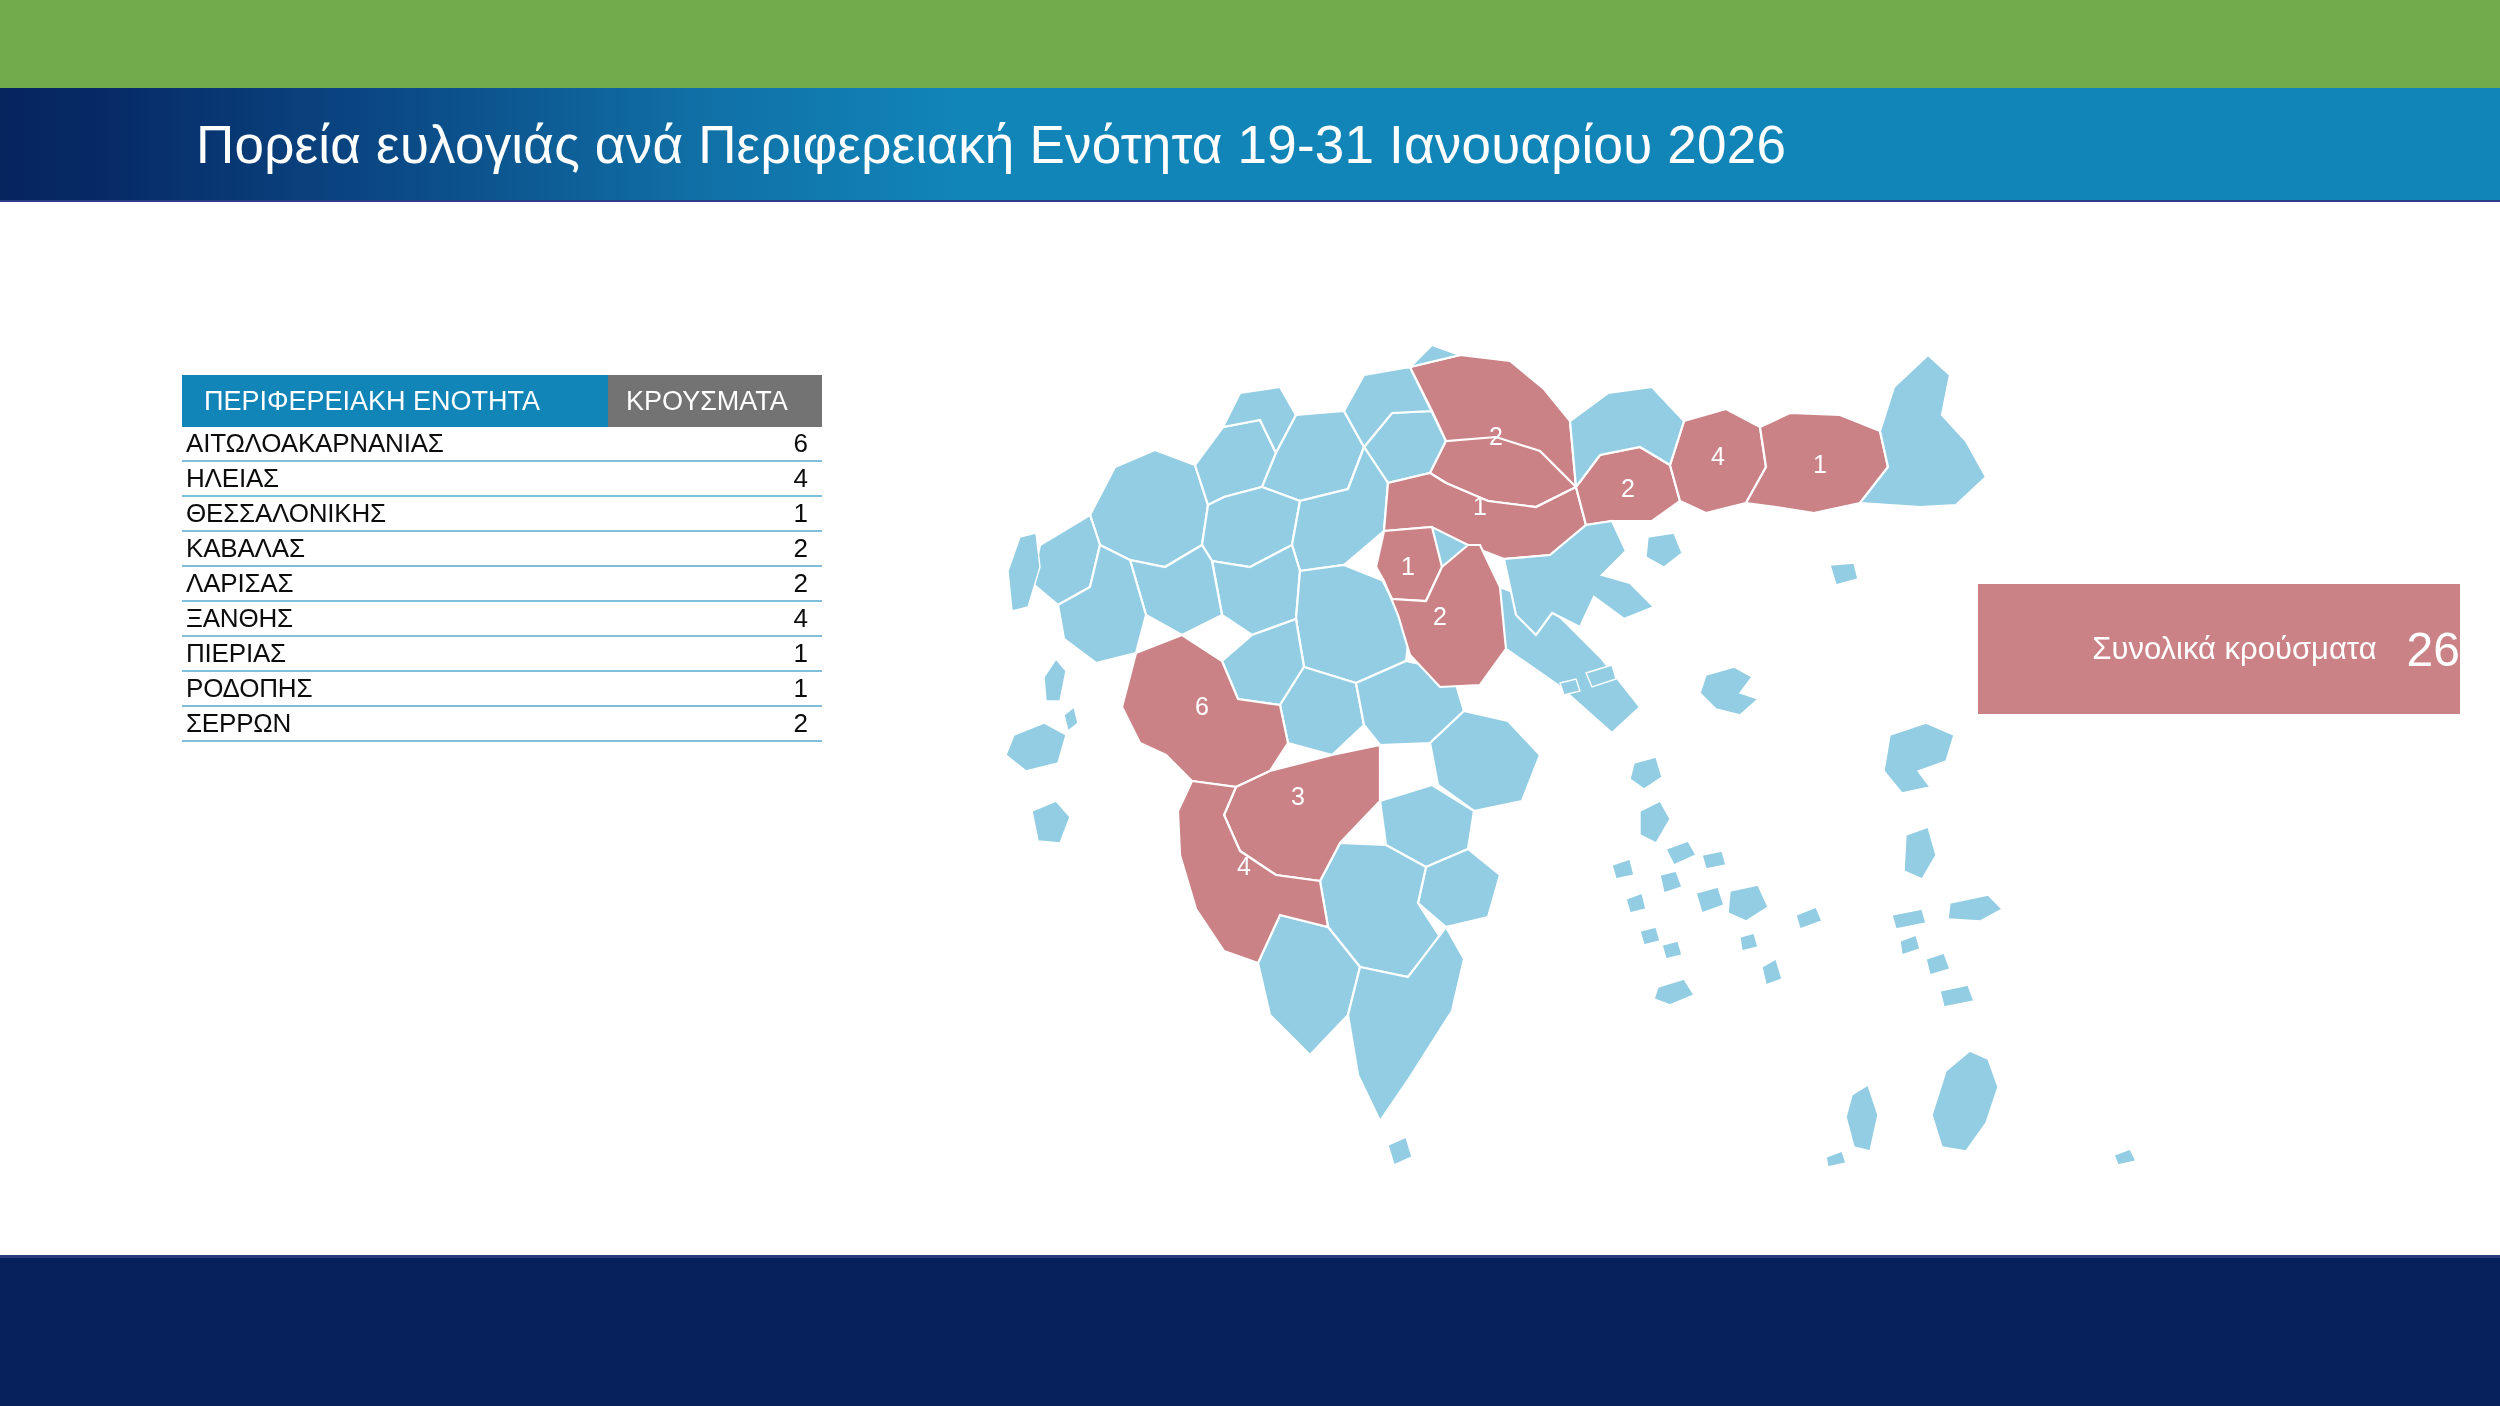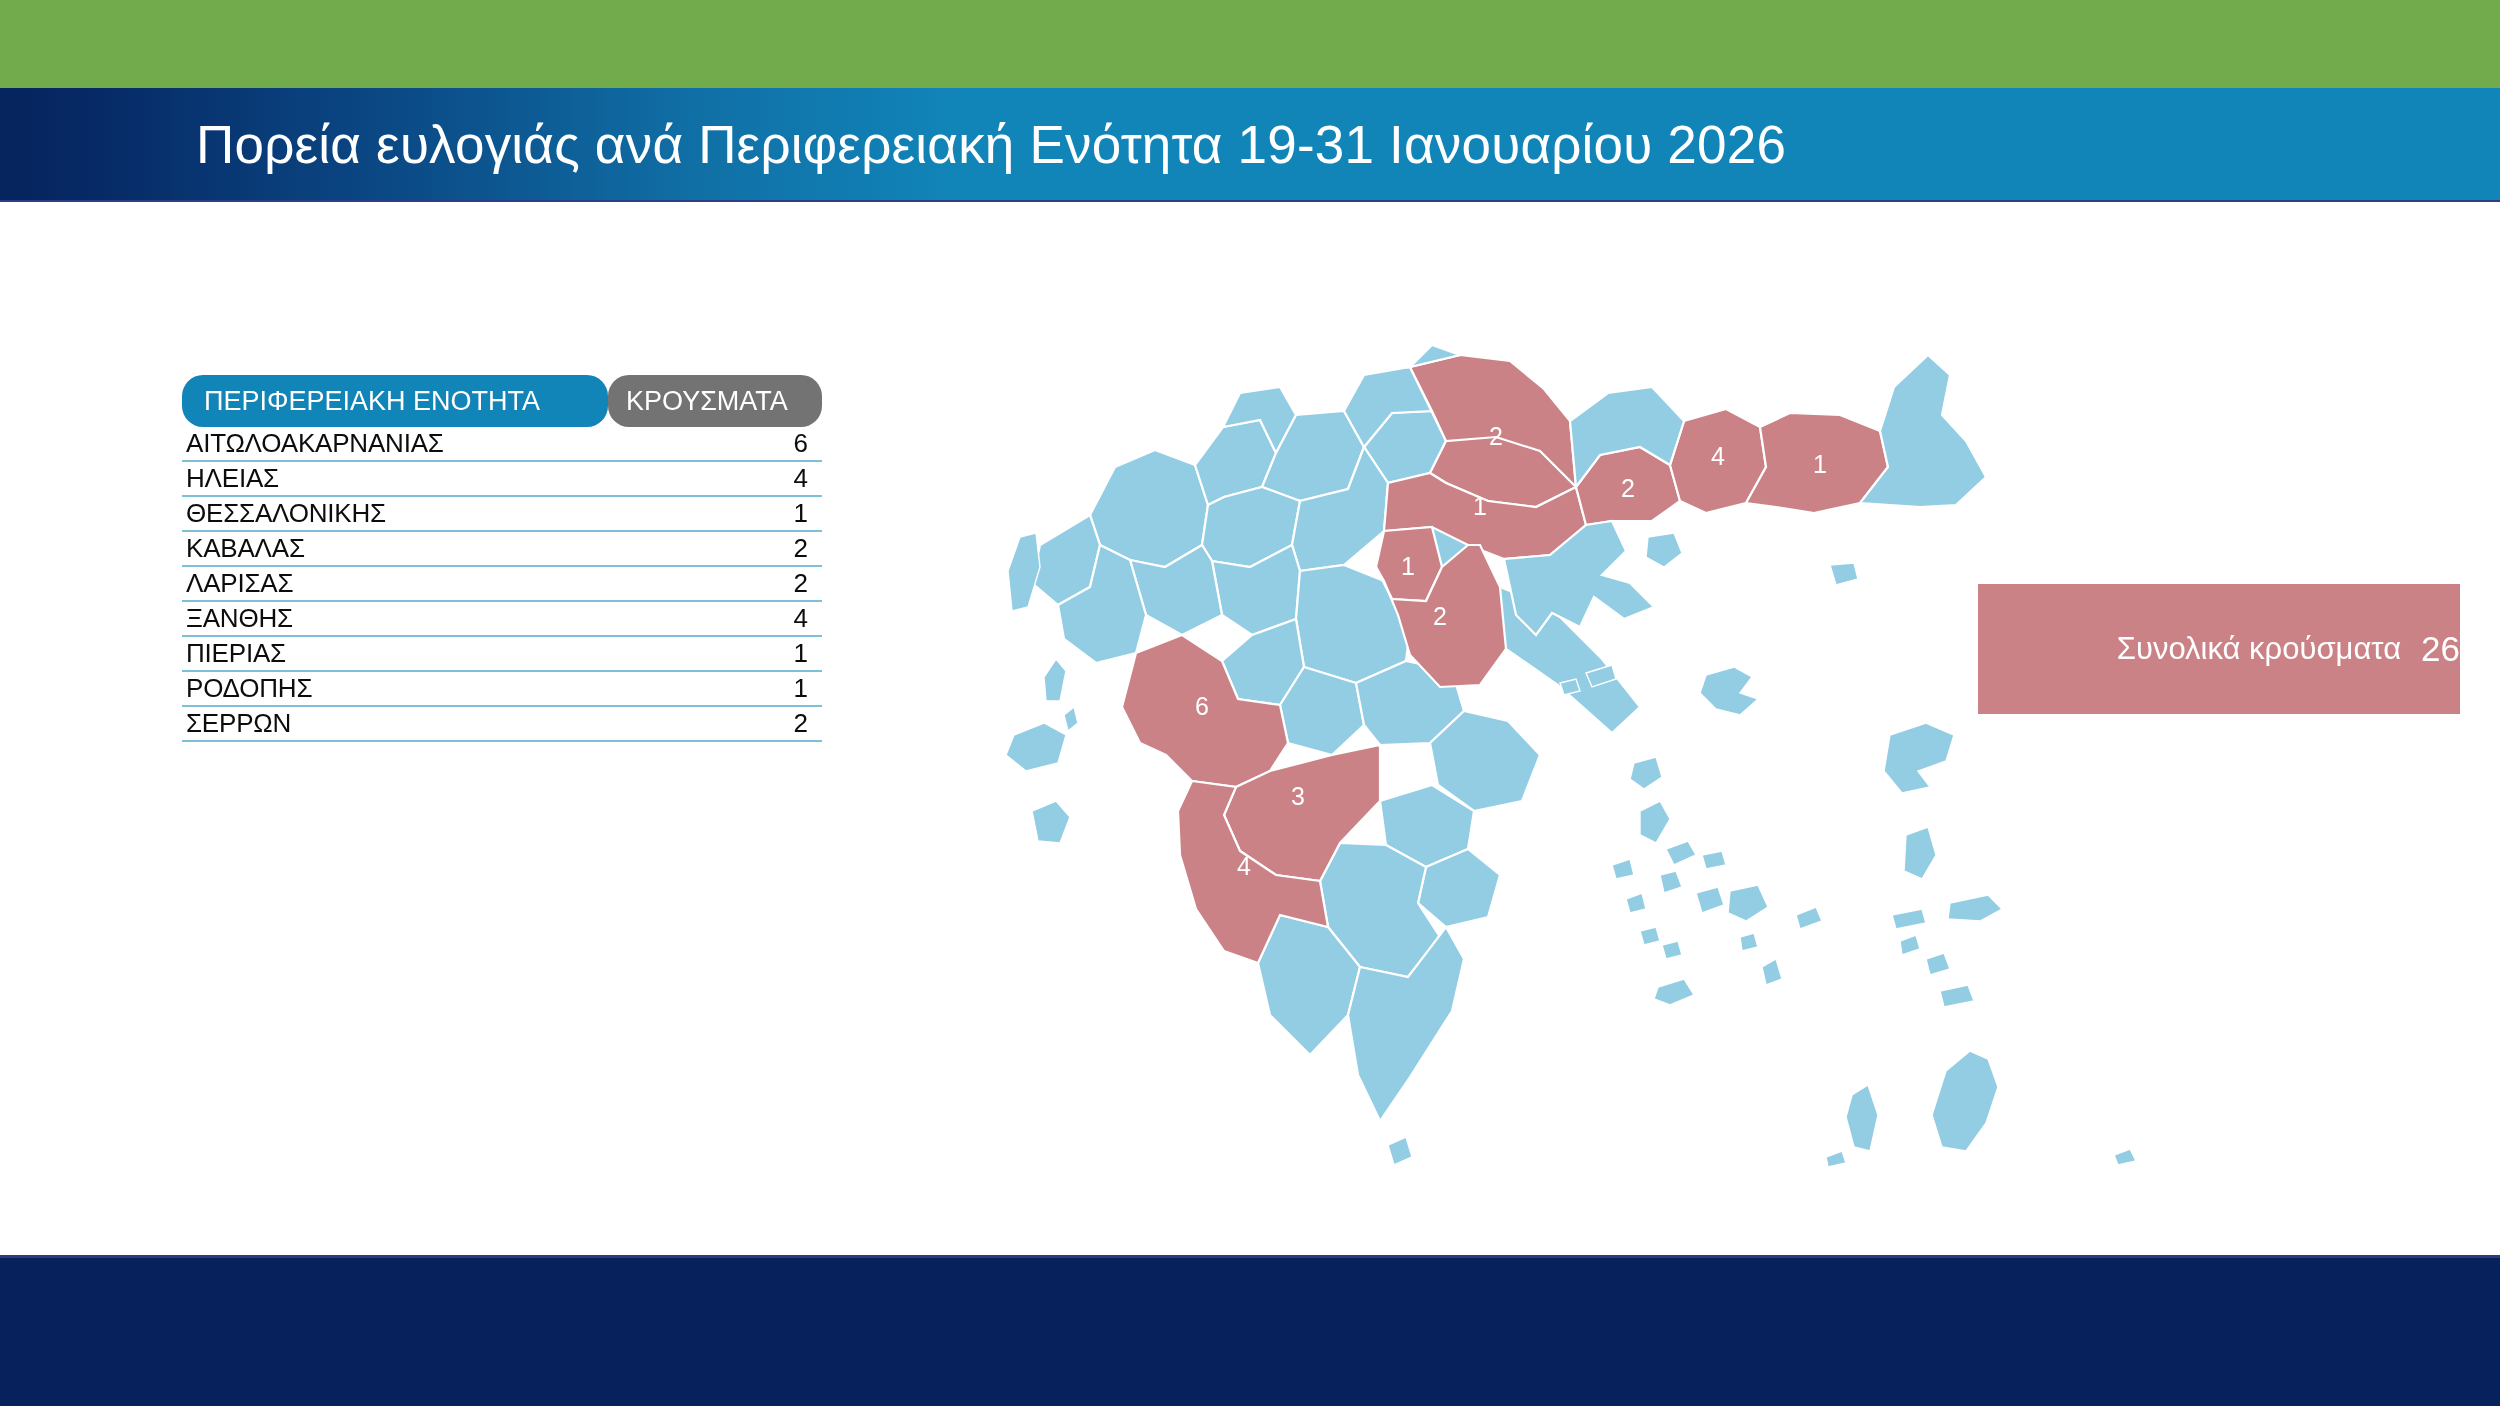--- a/index.html
+++ b/index.html
@@ -37,21 +37,20 @@
   #table col.c1{width:426px;}
   #table col.c2{width:214px;}
   #table thead th{
     height:52px;
     color:#ffffff;
     font-size:27px;
     font-weight:400;
     text-align:left;
     padding:0 0 0 22px;
     vertical-align:middle;
-    border-radius:21px;
   }
   #table thead th.h-region{background:#1184b8;}
   #table thead th.h-cases{background:#737373;padding-left:18px;}
   #table tbody td{
     height:33px;
     font-size:26px;
     color:#0c0c0c;
     border-bottom:2px solid #7fbfdc;
     padding:0;
     vertical-align:middle;
@@ -60,21 +59,21 @@
   #table tbody td.region{padding-left:4px;letter-spacing:-.2px;}
   #table tbody td.cases{text-align:right;padding-right:14px;}
   
   #total-badge{
     position:absolute;left:1978px;top:584px;width:482px;height:130px;
     background:#cb8286;
     display:flex;align-items:center;justify-content:flex-end;
     box-sizing:border-box;
   }
   #total-label{color:#ffffff;font-size:31px;font-weight:400;}
-  #total-value{color:#ffffff;font-size:35px;font-weight:400;margin-left:20px;}
+  #total-value{color:#ffffff;font-size:48px;font-weight:400;margin-left:30px;}
   
   #map{
     position:absolute;left:940px;top:215px;width:1420px;height:1020px;
   }
   #map svg{width:100%;height:100%;display:block;}
   .rg{fill:#92cde4;stroke:#ffffff;stroke-width:2.2;}
   .rg.hit{fill:#cb8286;}
   .isl{fill:#92cde4;stroke:#ffffff;stroke-width:1.4;}
   .mlabel{fill:#ffffff;font-family:"Liberation Sans",sans-serif;font-size:25px;text-anchor:middle;}
   

